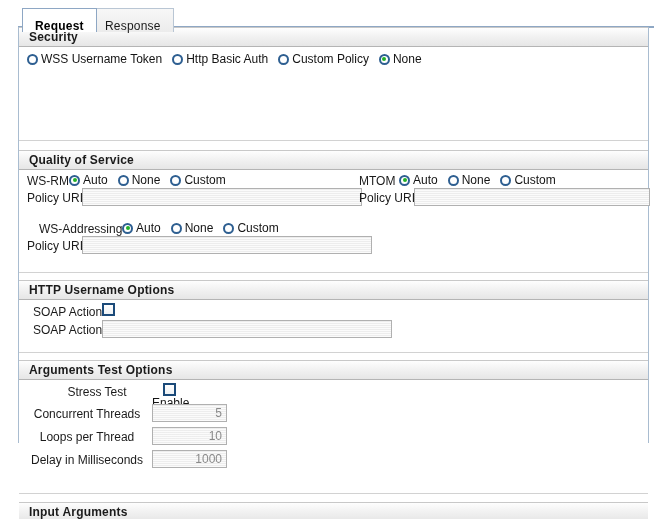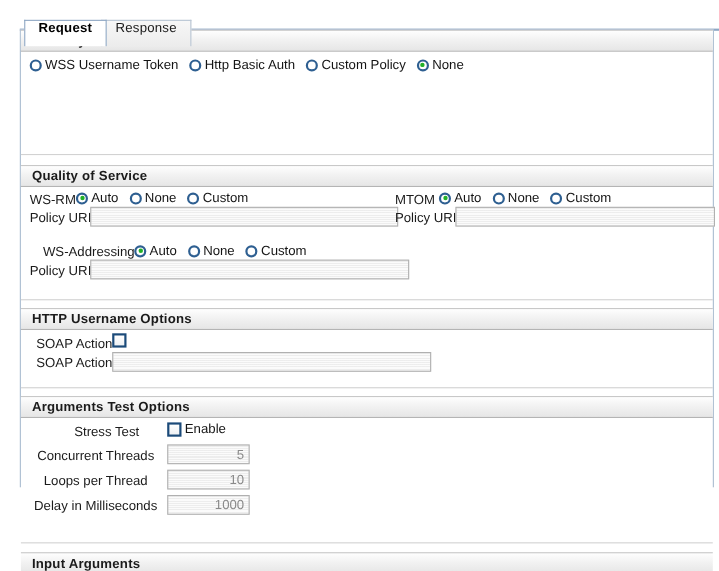--- a/index.html
+++ b/index.html
@@ -29,25 +29,25 @@
   .tabstrip-baseline {
     position: absolute;
     left: 18px;
     top: 26px;
     width: 636px;
     height: 2px;
     background: #8ea7c4;
   }
   .tab {
     position: absolute;
-    top: 18px;
+    top: 8px;
     height: 24px;
     box-sizing: border-box;
     display: flex;
-    align-items: flex-start;
+    align-items: flex-end;
     justify-content: center;
     padding: 0 12px;
     border: 1px solid #9ab0c9;
     border-bottom: none;
     font-size: 12px;
     letter-spacing: 0.2px;
     line-height: 1;
   }
   .tab.active {
     left: 22px;
@@ -341,21 +341,21 @@
     <span class="fval"></span>
   </div>
 
   <div class="divider" style="top:325px;"></div>
 
   <div class="sec-head" style="top:333px;">
     <span class="title">Arguments Test Options</span>
   </div>
 
   <span class="lbl right" style="left:28px; top:358px; width:100px;">Stress Test</span>
-  <div class="cb-inline" style="left:133px; top:356px;">
+  <div class="cb-inline" style="left:133px; top:356px;flex-direction:column;">
     <span class="cbbox"></span>
     <span class="cblabel">Enable</span>
   </div>
 
   <span class="lbl right" style="left:8px; top:380px; width:120px;">Concurrent Threads</span>
   <div class="field num" style="left:133px; top:377px; width:75px;">
     <span class="fval">5</span>
   </div>
 
   <span class="lbl right" style="left:8px; top:403px; width:120px;">Loops per Thread</span>

